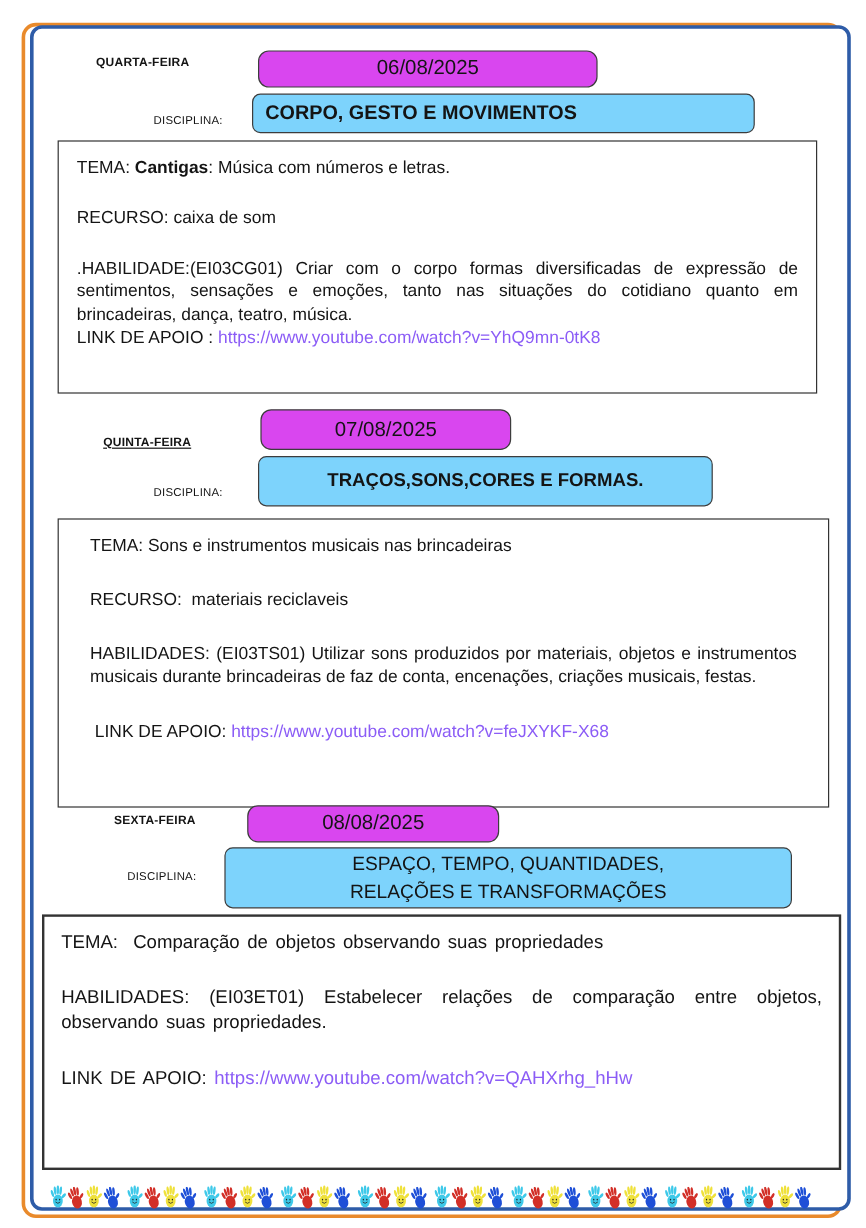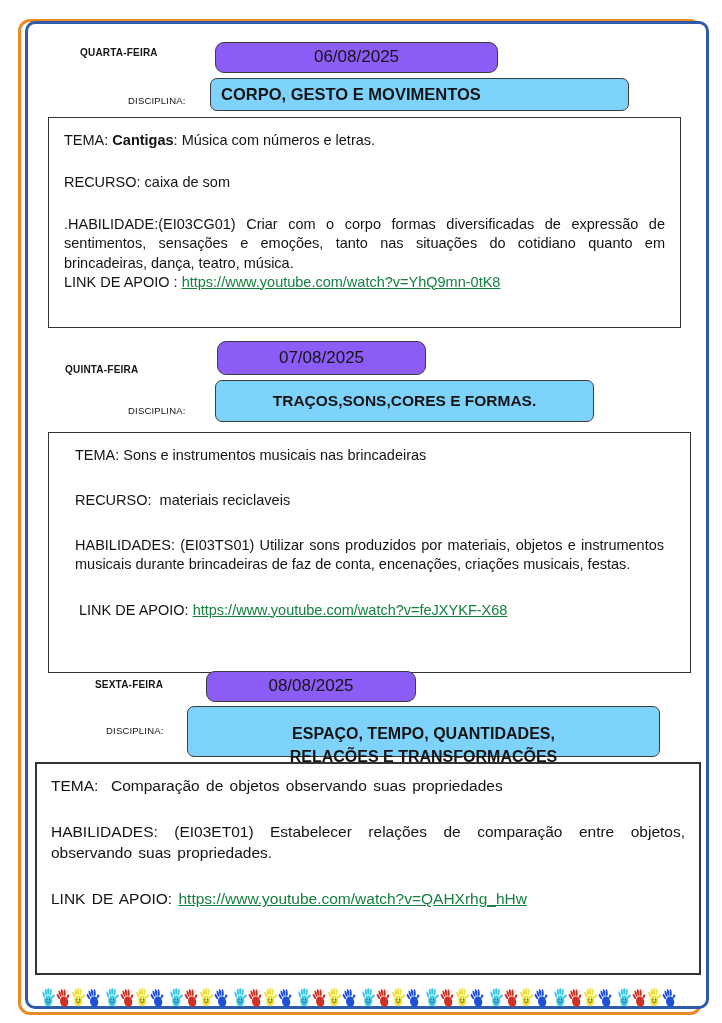--- a/index.html
+++ b/index.html
@@ -25,59 +25,59 @@
     background: #fff;
   }
   .day-label {
     position: absolute; font-weight: 700; font-size: 10px; letter-spacing: .2px;
   }
   .disc-label {
     position: absolute; font-size: 9.5px; letter-spacing: .2px; text-align: left;
   }
   .date-box {
     position: absolute; border: 1.6px solid #3d3d3d; border-radius: 9px;
-    text-align: center; font-size: 17px; background: #8b5cf6;
+    text-align: center; font-size: 17px; background: #d946ef;
   }
   .disc-box {
     position: absolute; border: 1.6px solid #3d3d3d; border-radius: 7px; background: #7dd3fc;
   }
   .content-box {
     position: absolute; border: 1.6px solid #333; background: #fff;
   }
   
   .day1  { left: 80px;  top: 47px; }
   .date1 { left: 215px; top: 42px;  width: 283px; height: 31px; line-height: 28px; }
   .dlab1 { left: 128px; top: 95px;  width: 78px; }
   .dbox1 { left: 210px; top: 78px;  width: 419px; height: 33px;
            font-size: 16.5px; font-weight: 700; line-height: 30px; padding-left: 10px; }
   .cbox1 { left: 48px;  top: 117px; width: 633px; height: 211px;
            padding: 13px 15px; font-size: 14.5px; }
   
   .date2 { left: 217px; top: 341px; width: 209px; height: 34px; line-height: 31px; }
-  .day2  { left: 65px;  top: 364px; }
+  .day2  { left: 86px;  top: 364px; text-decoration: underline; }
   .dlab2 { left: 128px; top: 405px; width: 78px; }
   .dbox2 { left: 215px; top: 380px; width: 379px; height: 42px;
            text-align: center; line-height: 40px; font-size: 15.5px; font-weight: 700; }
   .cbox2 { left: 48px;  top: 432px; width: 643px; height: 241px;
            padding: 13px 26px; font-size: 14.5px; }
   
   .day3  { left: 95px;  top: 679px; }
   .date3 { left: 206px; top: 671px; width: 210px; height: 31px; line-height: 28px; }
   .dlab3 { left: 106px; top: 725px; width: 78px; }
   .dbox3 { left: 187px; top: 706px; width: 473px; height: 51px;
-           text-align: center; font-size: 16px; font-weight: 700; line-height: 1.42; padding-top: 16px; }
+           text-align: center; font-size: 16px; font-weight: 400; line-height: 1.42; padding-top: 3px; }
   .cbox3 { left: 35px;  top: 762px; width: 666px; height: 213px;
            padding: 12px 14px; font-size: 15.5px; border-width: 2px; word-spacing: 2px; }
 
   .content-box p { margin: 0 0 23px; line-height: 1.32; }
   .cbox2 p, .cbox3 p { margin-bottom: 26px; }
   .cbox1 p.hab { margin-bottom: 0; }
   .pw   { white-space: pre-wrap; }
   .just { text-align: justify; white-space: normal; }
-  .link { text-decoration: underline; color: #15803d; cursor: pointer; }
+  .link { color: #8b5cf6; cursor: pointer; }
 
   .hands {
     position: absolute; left: 30px; top: 980px; width: 660px; height: 27px;
     display: flex; justify-content: center; align-items: flex-end; gap: 1px;
   }
   .hand { display: inline-block; line-height: 0; }
   .hand.blue { margin-right: 4px; }
   .hand.red svg, .hand.blue svg { transform: rotate(-12deg) translateY(1px); }
 </style>
 </head>

